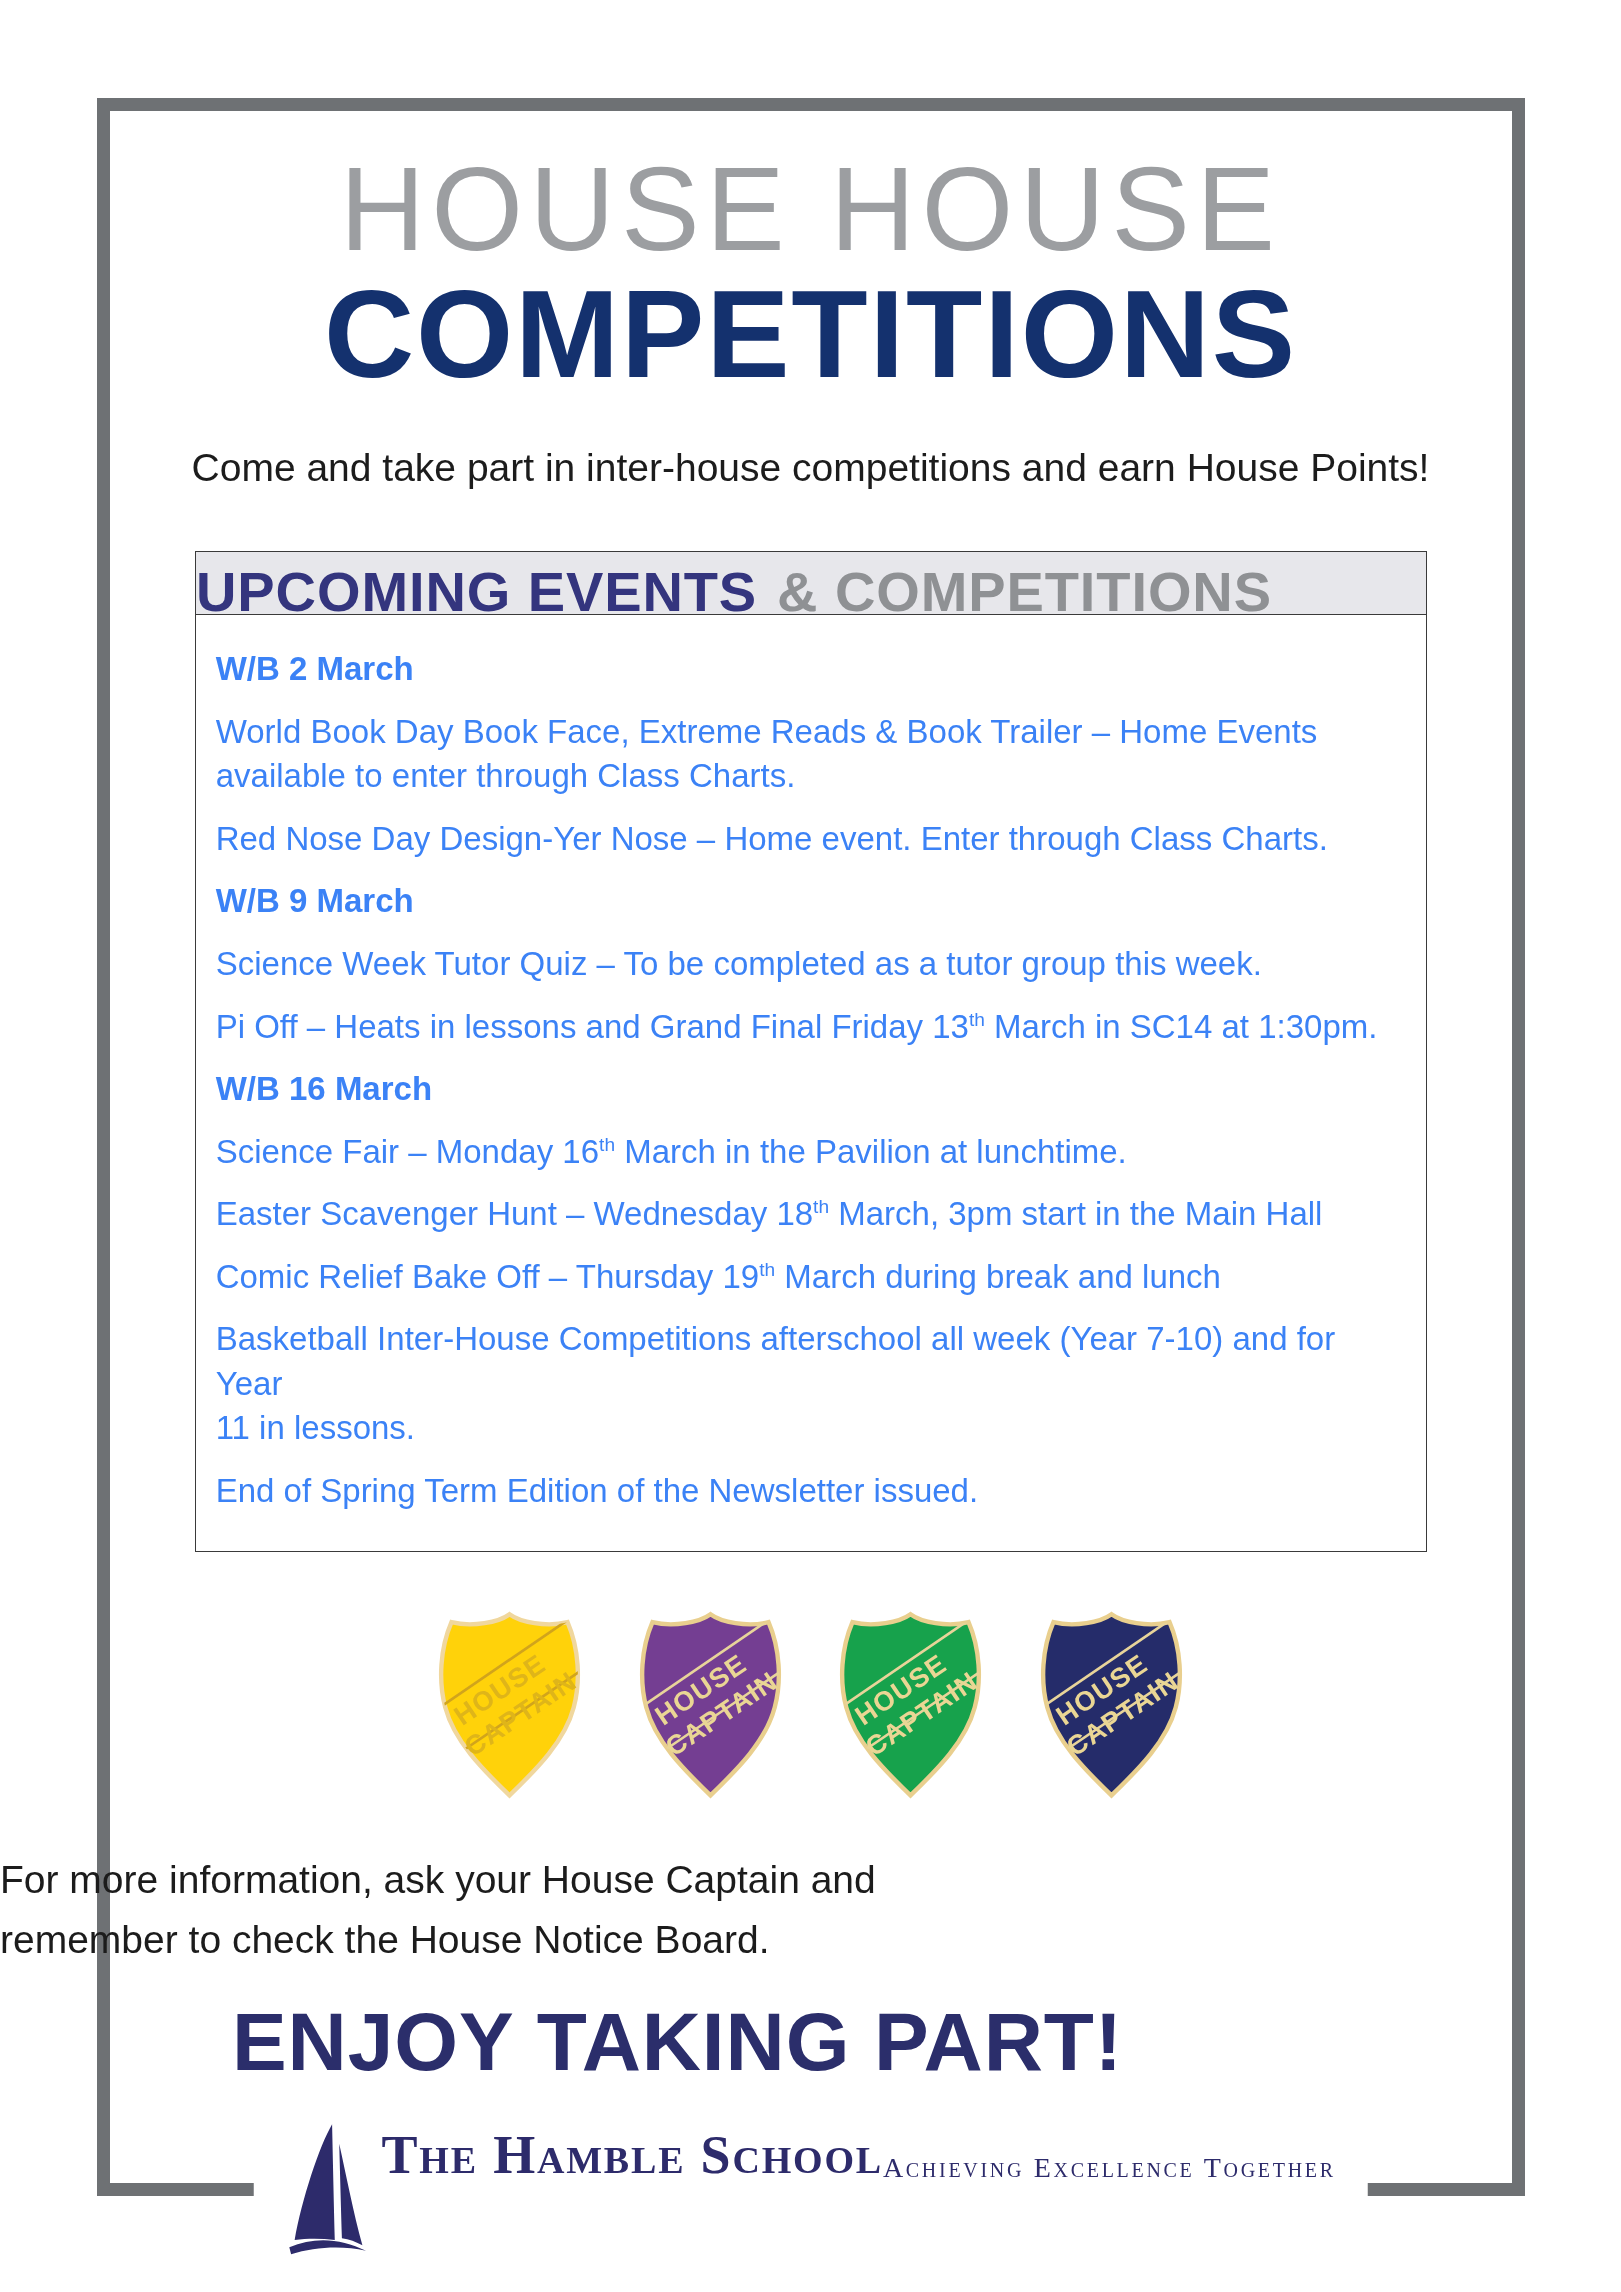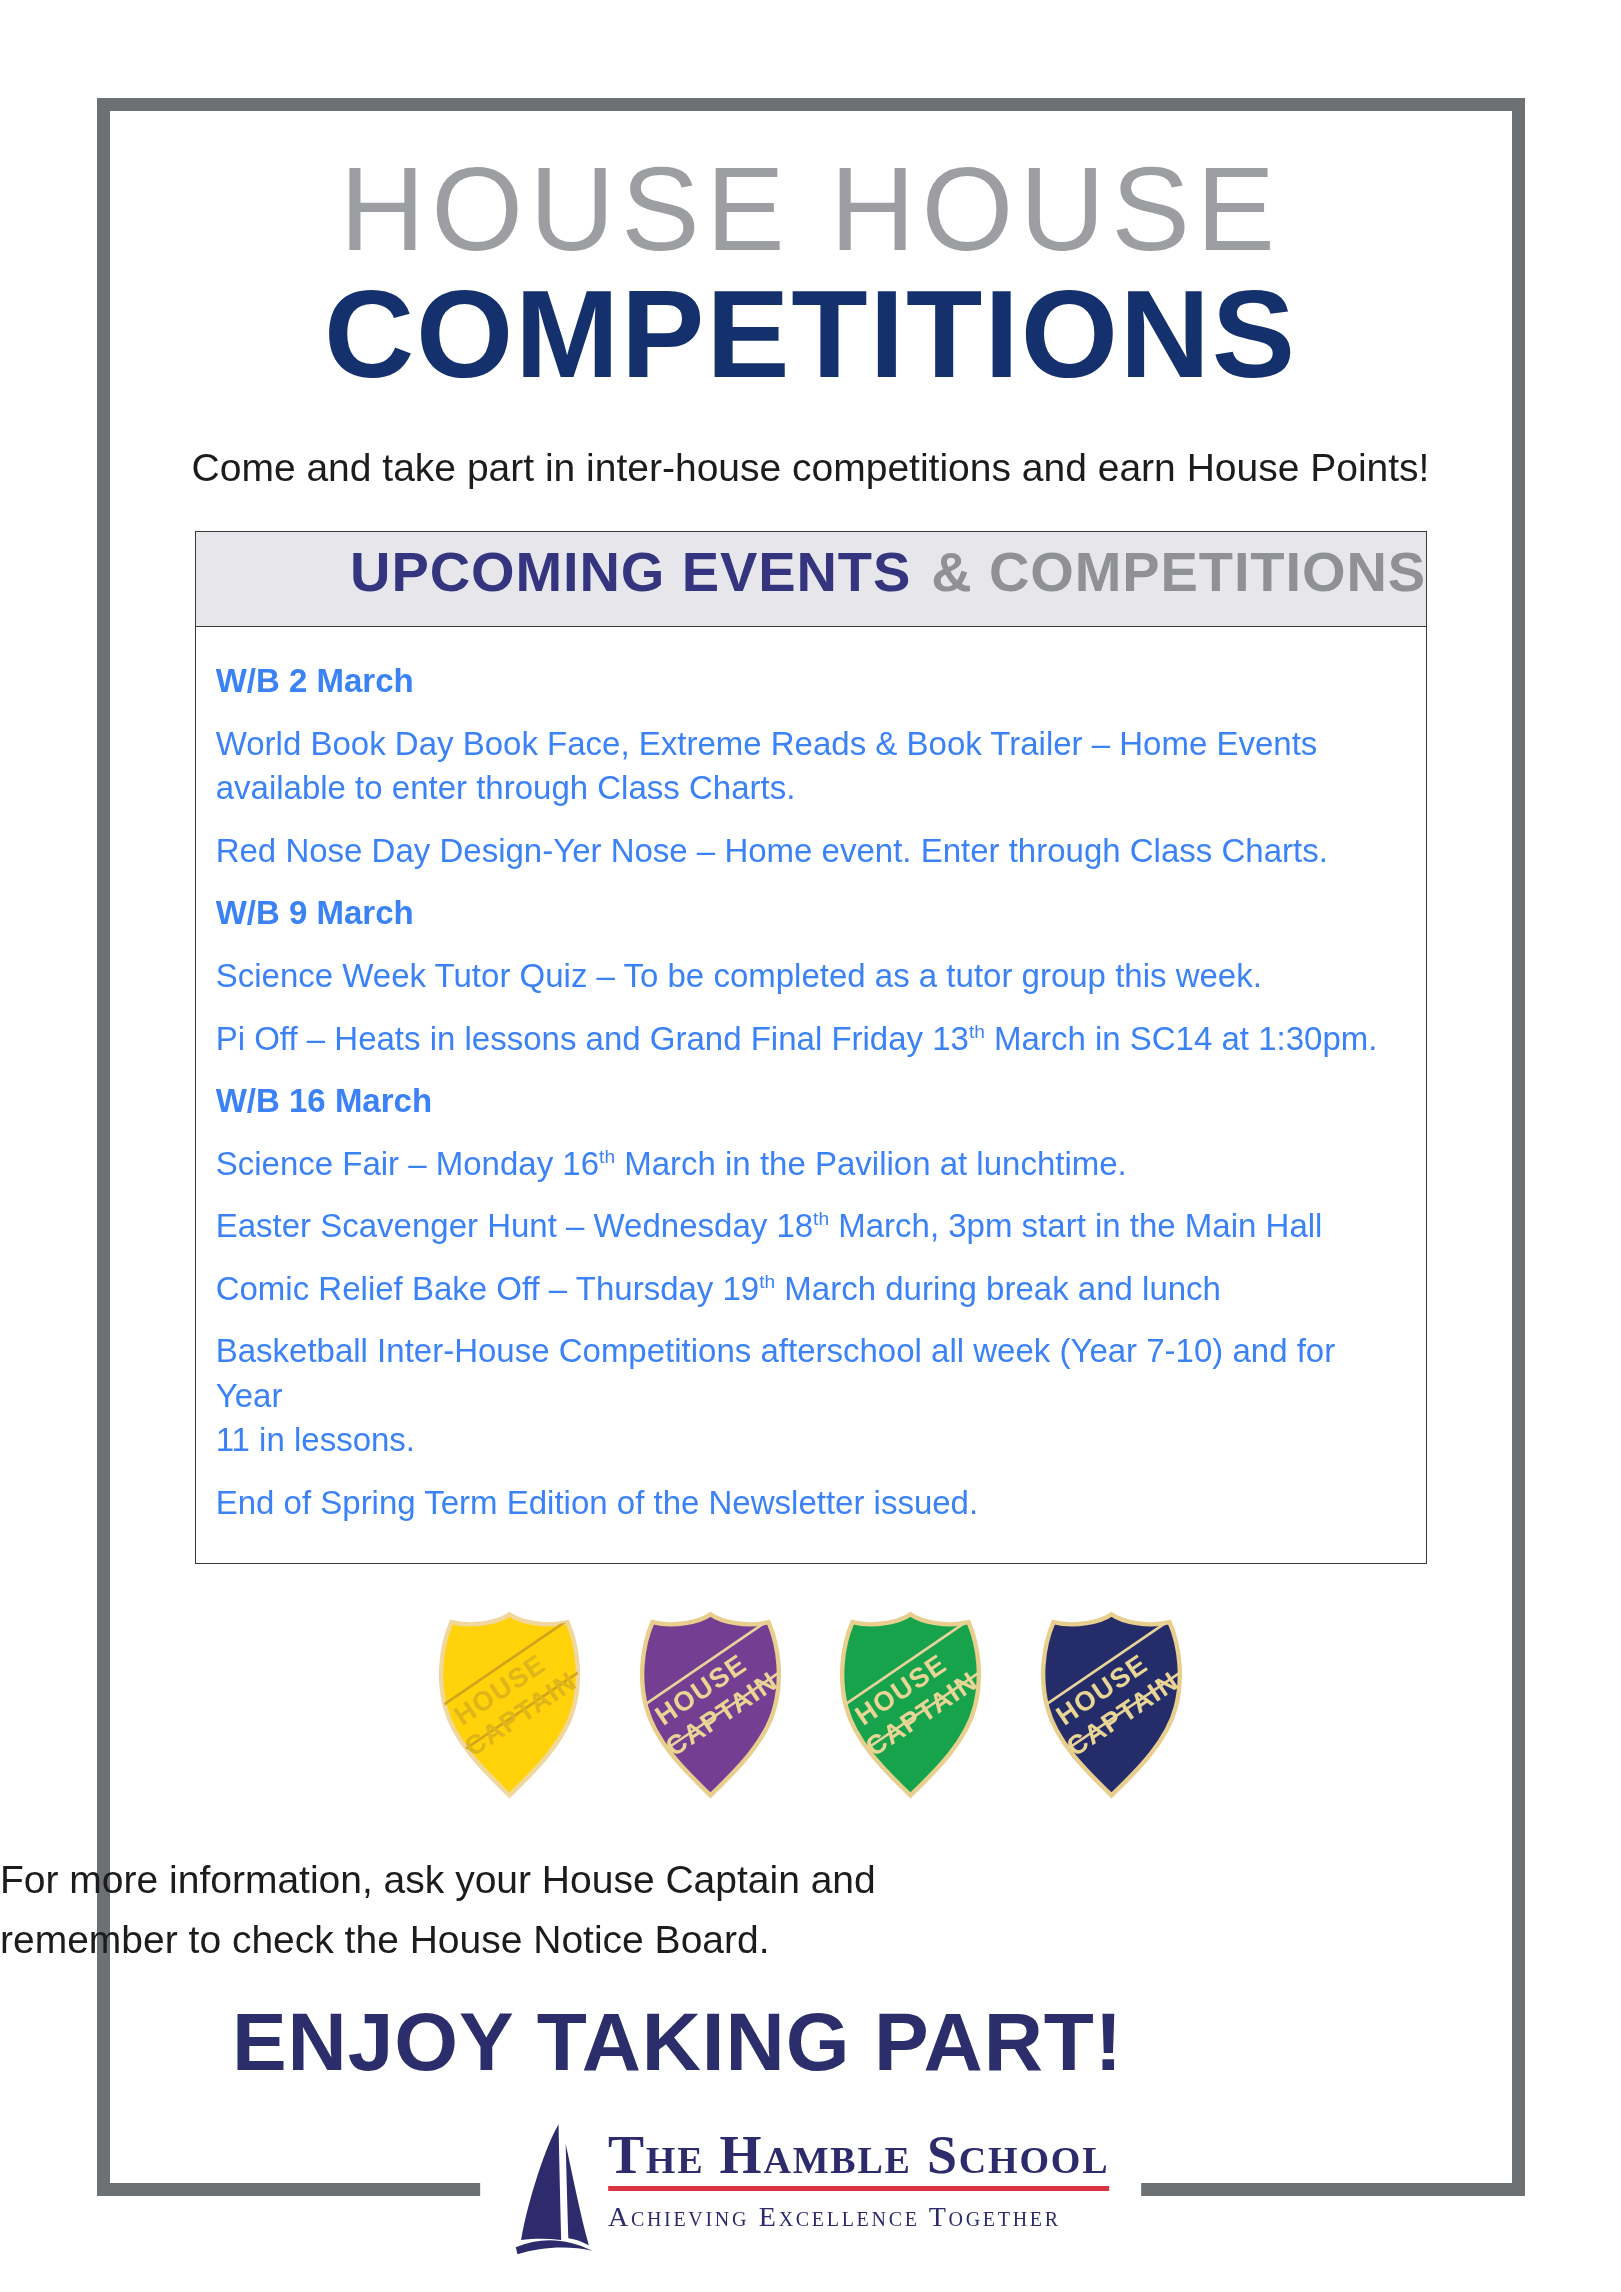--- a/index.html
+++ b/index.html
@@ -21,21 +21,21 @@
     color:#14316e;font-size:125px;font-weight:700;letter-spacing:1.8px;line-height:1.05;
   }
   .subtitle{
     position:absolute;left:0;top:446px;width:1621px;text-align:center;
     color:#1c1c1c;font-size:39px;letter-spacing:0px;
   }
 
   .events-panel{position:absolute;left:195px;top:531px;width:1232px;box-sizing:border-box;}
   .events-header{
     box-sizing:border-box;border:1.8px solid #3a3a3a;background:#e7e7eb;
-    height:96px;text-align:right;line-height:79px;white-space:nowrap;
+    height:64px;text-align:left;line-height:79px;white-space:nowrap;margin-top:20px;
   }
   .events-header .hdr-primary{color:#34357e;font-weight:700;font-size:56px;letter-spacing:0.9px;}
   .events-header .hdr-secondary{color:#8f9194;font-weight:700;font-size:56px;letter-spacing:0.9px;margin-left:16px;}
   .events-body{
     box-sizing:border-box;border:1.8px solid #3a3a3a;border-top:none;background:#ffffff;
     padding:14.3px 21.5px 19.7px 19.7px;
   }
   .evt{margin:18px 0;font-size:33px;line-height:1.35;color:#3b82f6;}
   .evt.heading{font-weight:700;}
   .evt sup{font-size:0.58em;vertical-align:super;line-height:0;}
@@ -52,21 +52,21 @@
   .cta{
     position:absolute;left:0;top:1995px;width:1355px;text-align:center;
     color:#2b2e6b;font-size:82px;font-weight:700;letter-spacing:0.9px;
   }
 
   .logo{
     position:absolute;left:50%;transform:translateX(-50%);top:2115px;
     background:#ffffff;z-index:2;padding:5.4px 32px 10.7px 32px;
     display:flex;align-items:flex-start;gap:14.3px;
   }
-  .logo-text{display:flex;flex-direction:column;align-items:flex-start;}
+  .logo-text{display:flex;flex-direction:row;align-items:flex-end;}
   .logo-school{
     font-family:"Liberation Serif", serif;font-variant:small-caps;
     color:#2d2b6b;font-size:54px;font-weight:600;letter-spacing:1.8px;line-height:1.0;
     white-space:nowrap;margin-top:7.2px;
   }
   .logo-rule{height:4.5px;background:#d93440;width:100%;margin-top:4.5px;}
   .logo-tagline{
     font-family:"Liberation Serif", serif;font-variant:small-caps;
     color:#2d2b6b;font-size:28px;letter-spacing:2.7px;line-height:1.0;
     white-space:nowrap;margin-top:12.5px;

